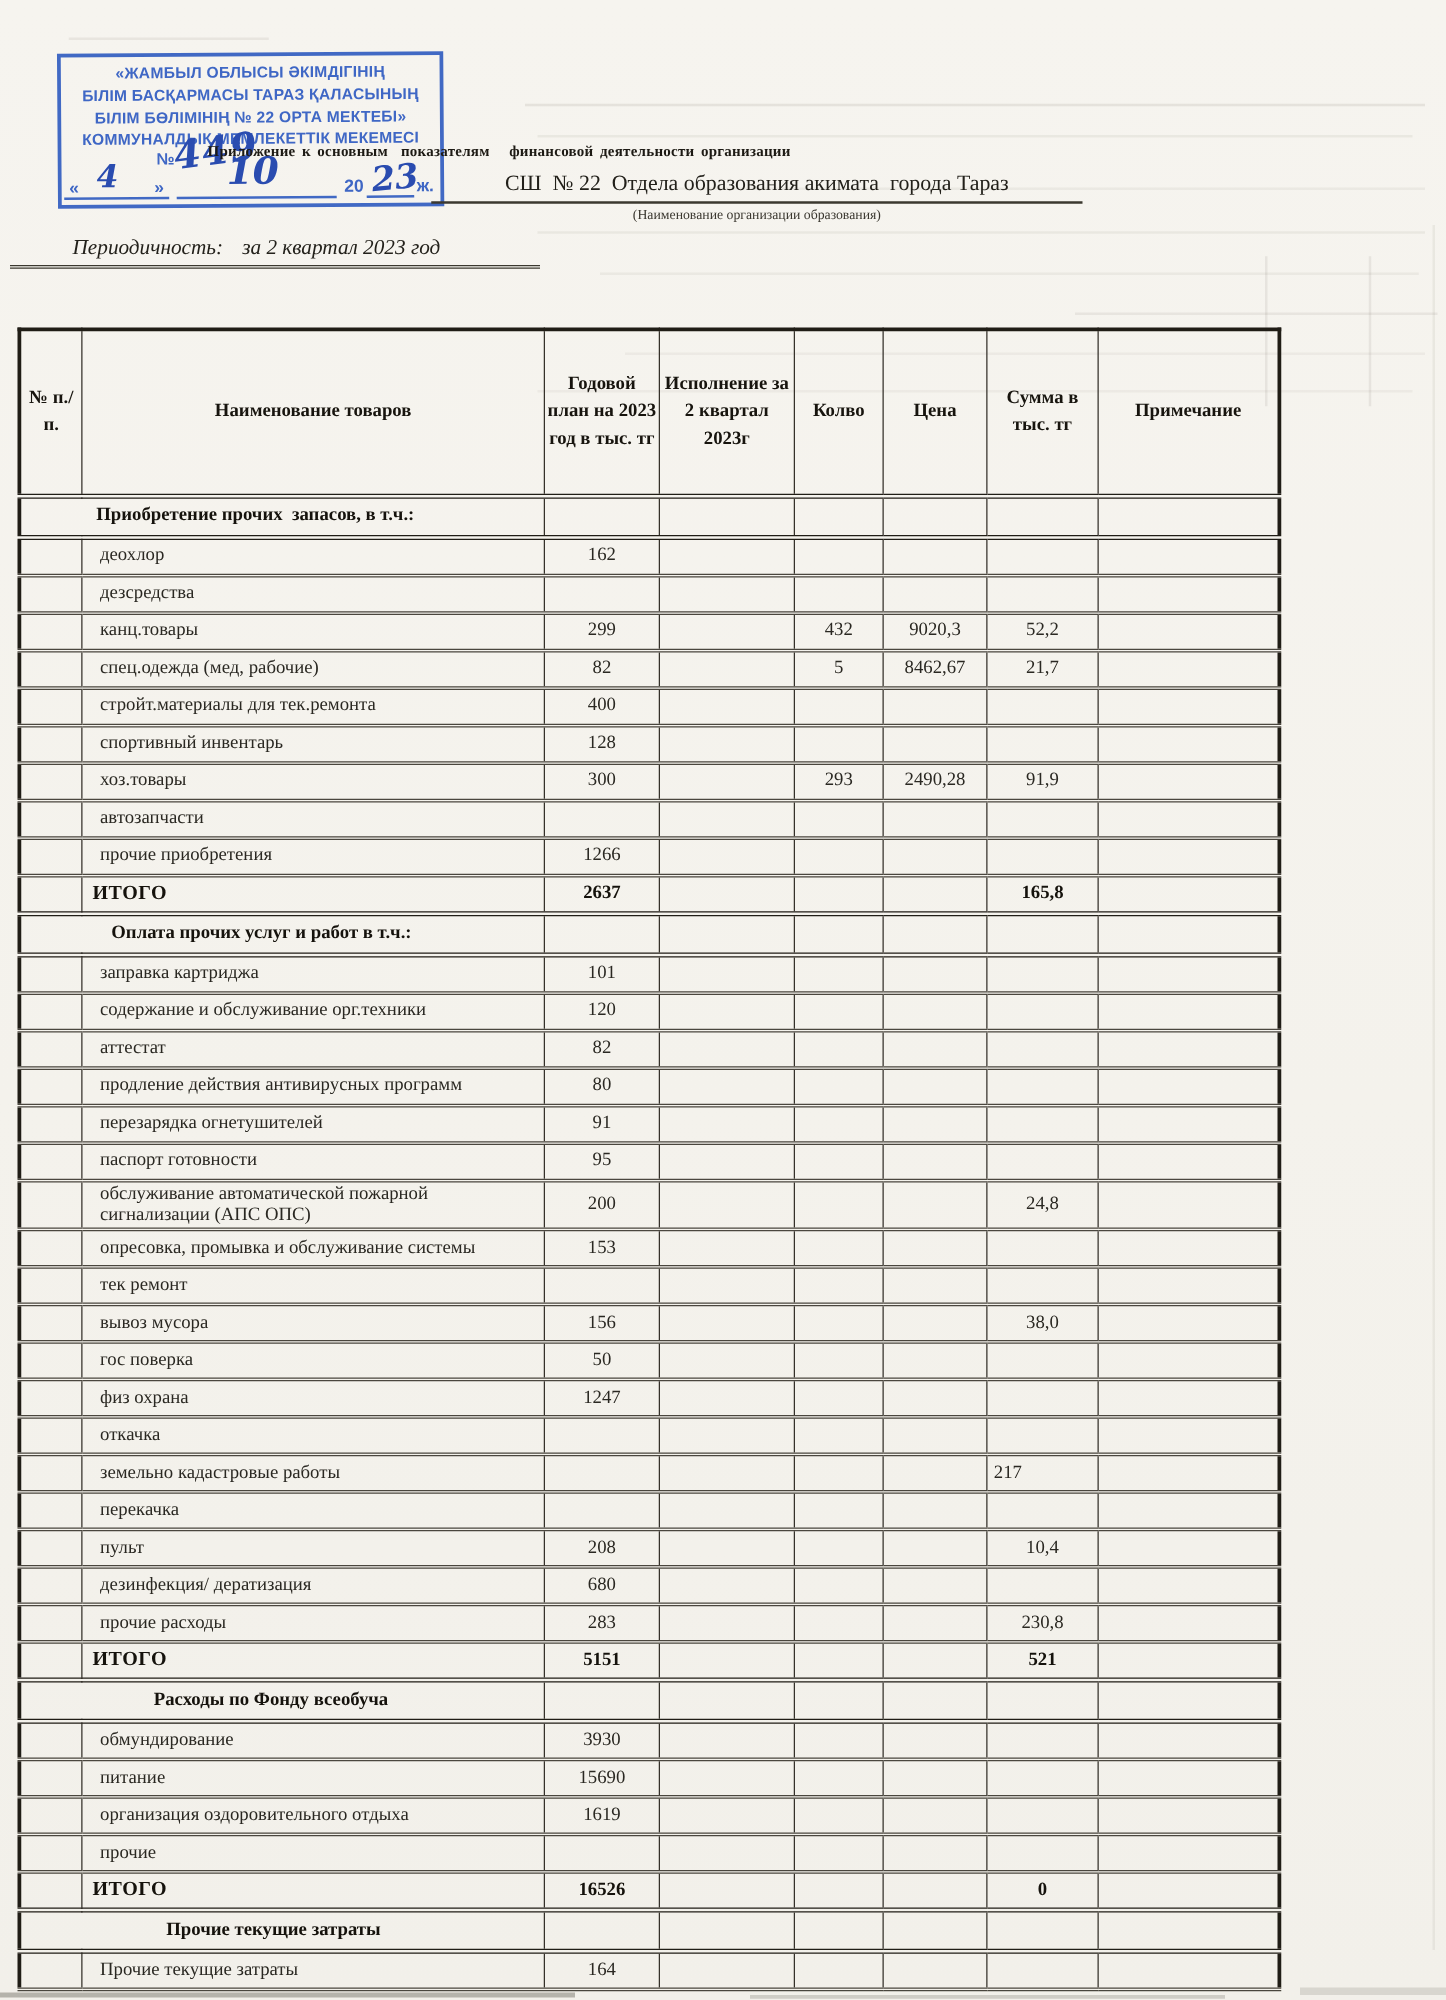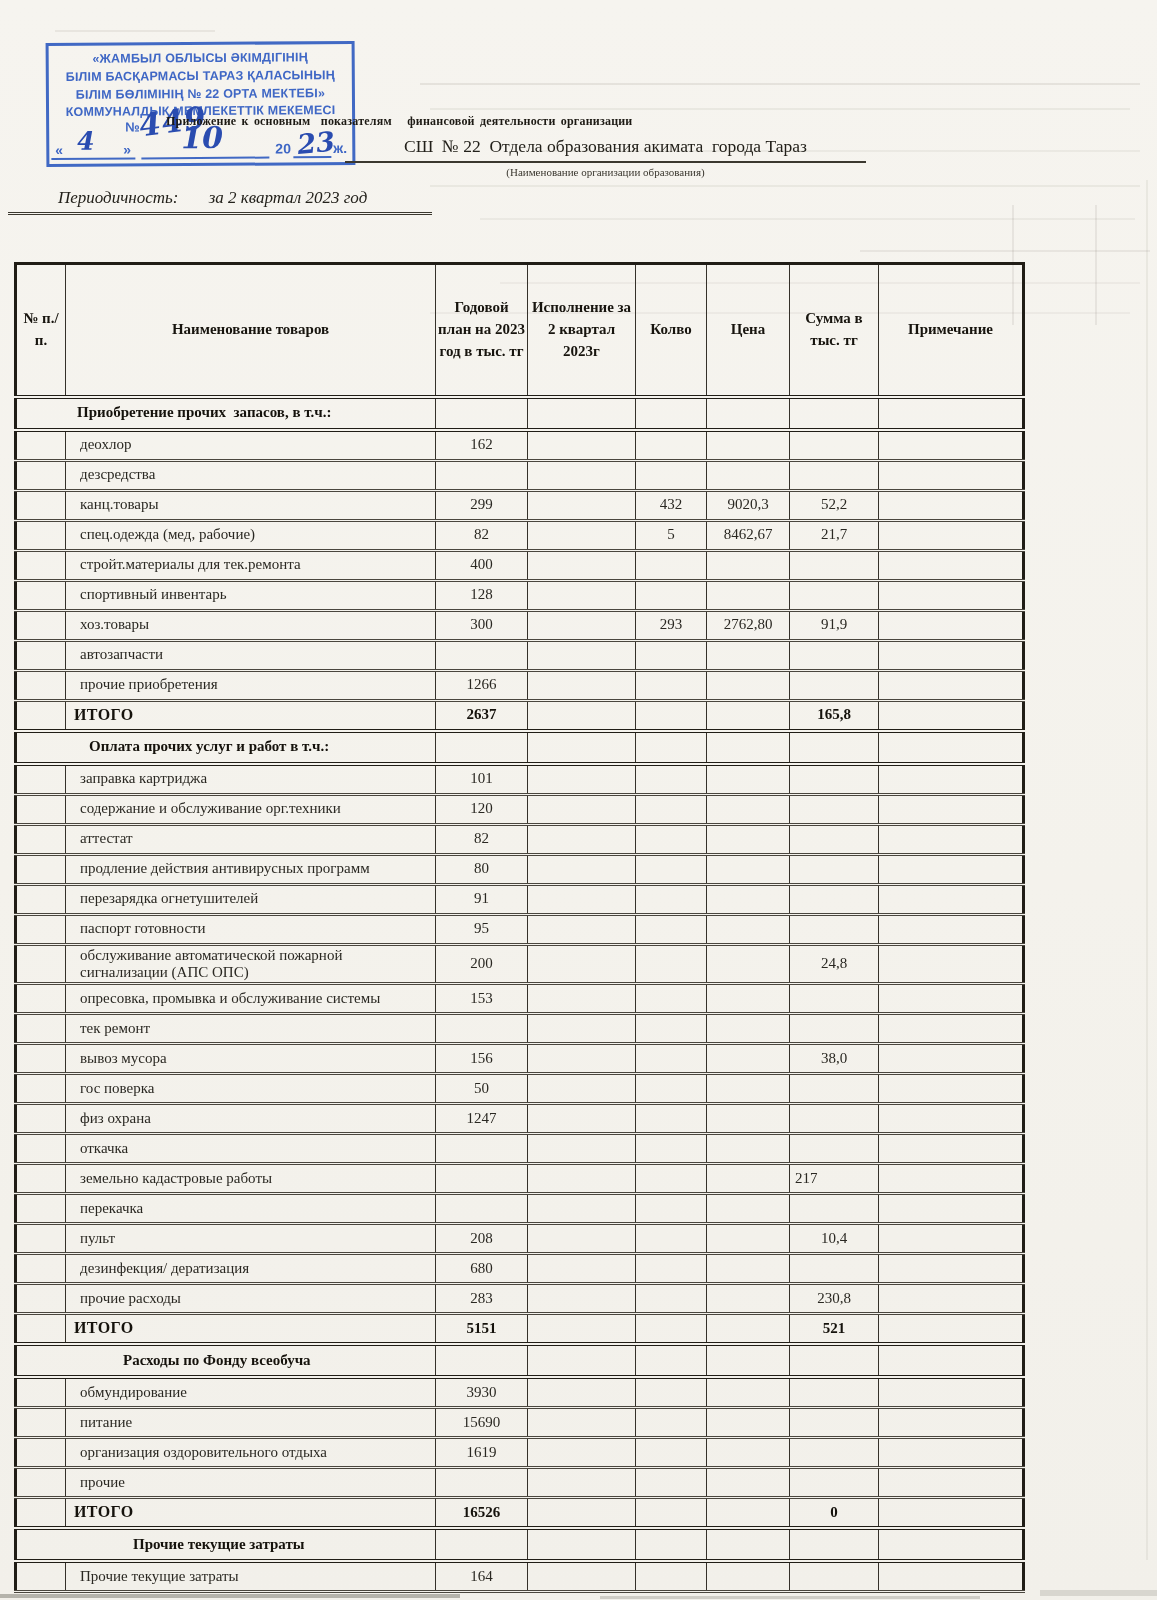--- a/index.html
+++ b/index.html
@@ -44,21 +44,21 @@
   .org-line{
     position:absolute;left:345px;top:136px;width:521px;text-align:center;white-space:pre;
     font-size:17.5px;color:#22201a;border-bottom:2px solid #3b382f;padding-bottom:4px;
   }
   .org-caption{
     position:absolute;left:345px;top:166px;width:521px;text-align:center;
     font-size:11px;color:#3a372f;
   }
   .period{position:absolute;left:58px;top:188px;font-size:17px;font-style:italic;color:#23211b;}
   .period-label{font-weight:bold;font-weight:normal;}
-  .period-value{margin-left:26px;}
+  .period-value{margin-left:11px;}
   .period-rule{position:absolute;left:8px;top:212px;width:424px;height:0;border-top:3px double #3b382f;}
   
   table.fin{
     position:absolute;left:14px;top:262px;width:1008px;
     border-collapse:collapse;table-layout:fixed;
     font-size:15px;color:#2a2822;border:3px solid #201d16;
   }
   thead tr{height:133px;}
   th{
     font-weight:bold;color:#17140e;text-align:center;vertical-align:middle;
@@ -223,21 +223,21 @@
           <td></td>
           <td></td>
           <td></td>
         </tr>
         <tr>
           <td></td>
           <td class="name">хоз.товары</td>
           <td>300</td>
           <td></td>
           <td>293</td>
-          <td>2762,80</td>
+          <td>2490,28</td>
           <td>91,9</td>
           <td></td>
         </tr>
         <tr>
           <td></td>
           <td class="name">автозапчасти</td>
           <td></td>
           <td></td>
           <td></td>
           <td></td>

